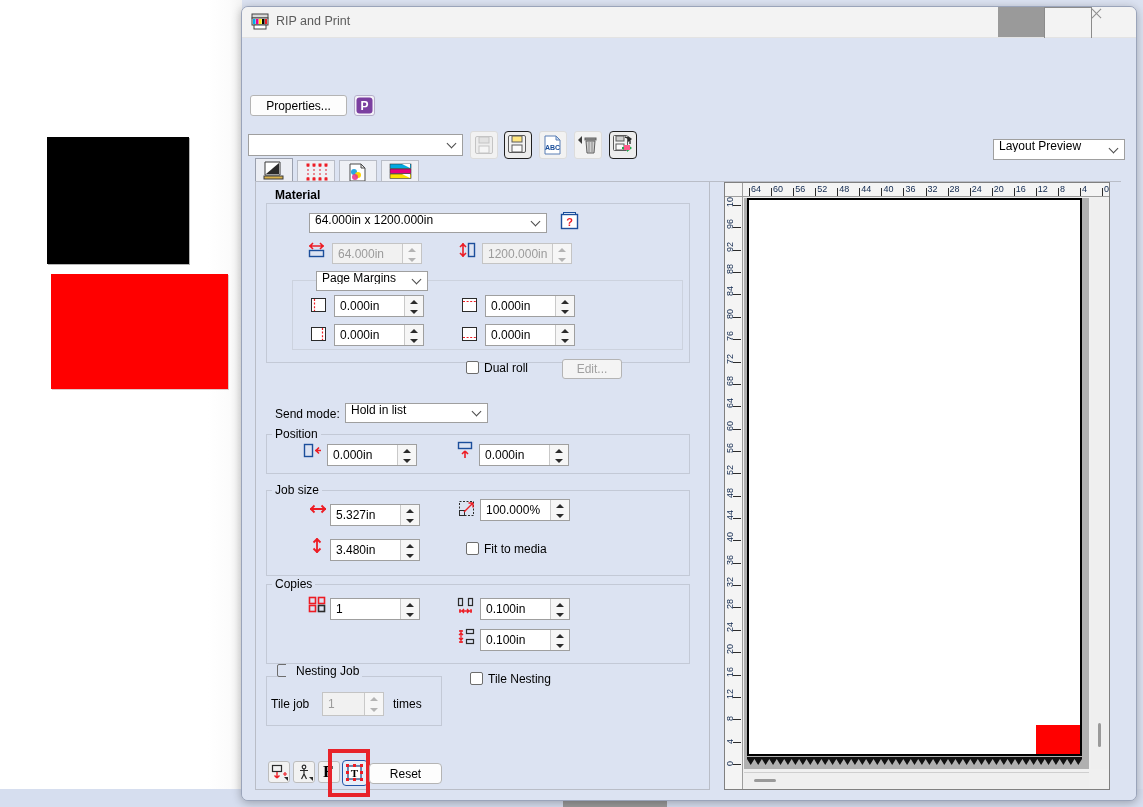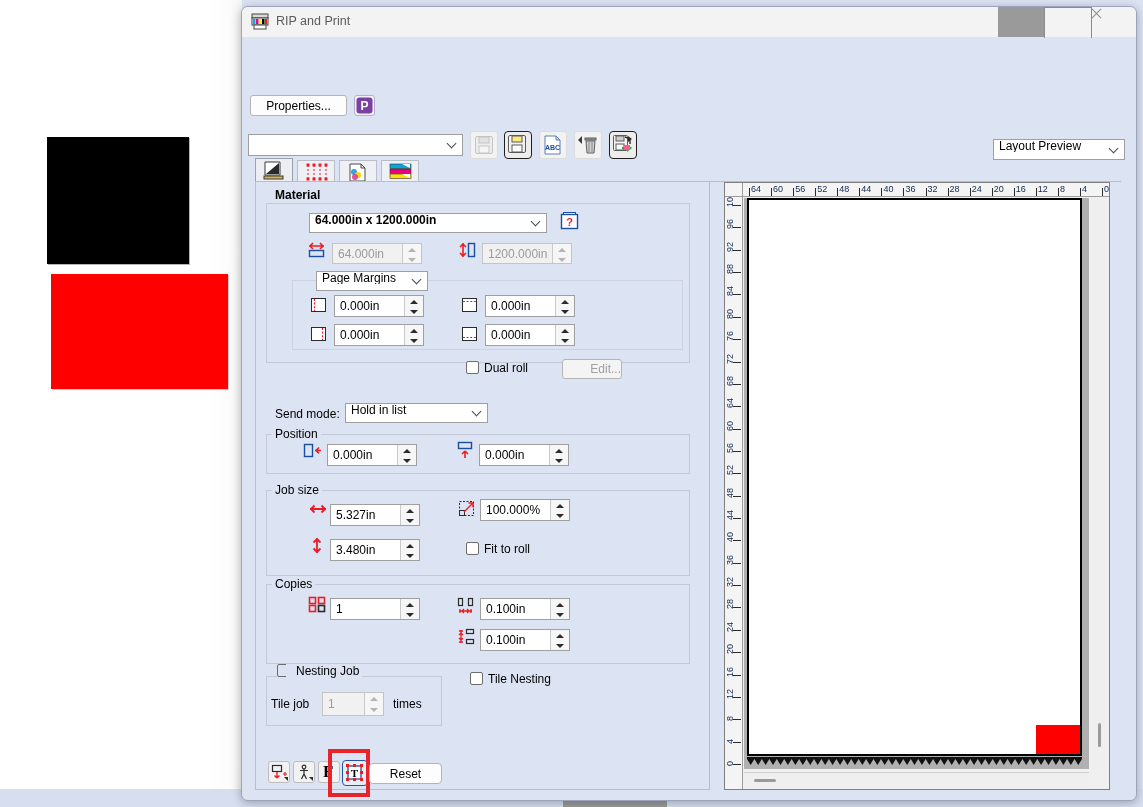--- a/index.html
+++ b/index.html
@@ -271,21 +271,21 @@
       </div>
       <div class="tabline"></div>
 
       <div class="sep-line" style="left:13px;top:143px;width:1px;height:609px;"></div>
       <div class="sep-line" style="left:13px;top:751px;width:455px;height:1px;"></div>
       <div class="sep-line" style="left:467px;top:143px;width:1px;height:609px;"></div>
 
       <div class="grp" style="left:24px;top:165px;width:424px;height:160px;"></div>
       <span class="grptitle" style="left:30px;top:150px;font-weight:bold;">Material</span>
 
-      <div class="combo" style="left:67px;top:175px;width:238px;height:20px;line-height:20px;font-weight:bold;">
+      <div class="combo" style="left:67px;top:175px;width:238px;height:20px;line-height:20px;">
         <span class="txt">64.000in x 1200.000in</span>
         <span class="arw"></span>
       </div>
       <div class="ic" style="left:318px;top:174px;width:19px;height:19px;">
         <svg width="19" height="19" viewBox="0 0 19 19">
           <rect x="1.5" y="2.5" width="16" height="14" fill="#ffffff" stroke="#1b4e9b" stroke-width="1.4"></rect>
           <rect x="3.5" y="0.5" width="12" height="2" fill="#cfe0f5" stroke="#1b4e9b"></rect>
           <text x="9.5" y="14" font-family="Liberation Sans, sans-serif" font-size="11" font-weight="bold" fill="#ed1c24" text-anchor="middle">?</text>
         </svg>
       </div>
@@ -399,21 +399,21 @@
               <span class="tri u"></span>
             </span>
           <span class="dn">
               <span class="tri d"></span>
             </span>
         </span>
       </div>
 
       <div class="cbx" style="left:224px;top:323px;"></div>
       <span class="cblabel" style="left:242px;top:323px;">Dual roll</span>
-      <div class="btn disabled" style="left:320px;top:321px;width:60px;height:20px;line-height:19px;text-align:right;">Edit...</div>
+      <div class="btn disabled" style="left:320px;top:321px;width:60px;height:20px;line-height:19px;">Edit...</div>
 
       <span class="lbl" style="left:33px;top:369px;">Send mode:</span>
       <div class="combo" style="left:103px;top:365px;width:143px;height:20px;line-height:20px;">
         <span class="txt">Hold in list</span>
         <span class="arw"></span>
       </div>
 
       <div class="grp" style="left:24px;top:396px;width:424px;height:40px;"></div>
       <span class="grptitle" style="left:30px;top:389px;">Position</span>
 
@@ -502,21 +502,21 @@
         <span class="arrows">
           <span class="up">
               <span class="tri u"></span>
             </span>
           <span class="dn">
               <span class="tri d"></span>
             </span>
         </span>
       </div>
       <div class="cbx" style="left:224px;top:504px;"></div>
-      <span class="cblabel" style="left:242px;top:504px;">Fit to roll</span>
+      <span class="cblabel" style="left:242px;top:504px;">Fit to media</span>
 
       <div class="grp" style="left:24px;top:546px;width:424px;height:80px;"></div>
       <span class="grptitle" style="left:30px;top:539px;">Copies</span>
 
       <div class="ic" style="left:66px;top:558px;width:19px;height:17px;">
         <svg width="19" height="17" viewBox="0 0 19 17">
           <rect x="1.5" y="1.5" width="6" height="6" fill="none" stroke="#ed1c24" stroke-width="1.6"></rect>
           <rect x="10.5" y="1.5" width="6" height="6" fill="none" stroke="#ed1c24" stroke-width="1.6"></rect>
           <rect x="1.5" y="9.5" width="6" height="6" fill="none" stroke="#ed1c24" stroke-width="1.6"></rect>
           <rect x="10.5" y="9.5" width="6" height="6" fill="none" stroke="#2b2b2b" stroke-width="1.6"></rect>

